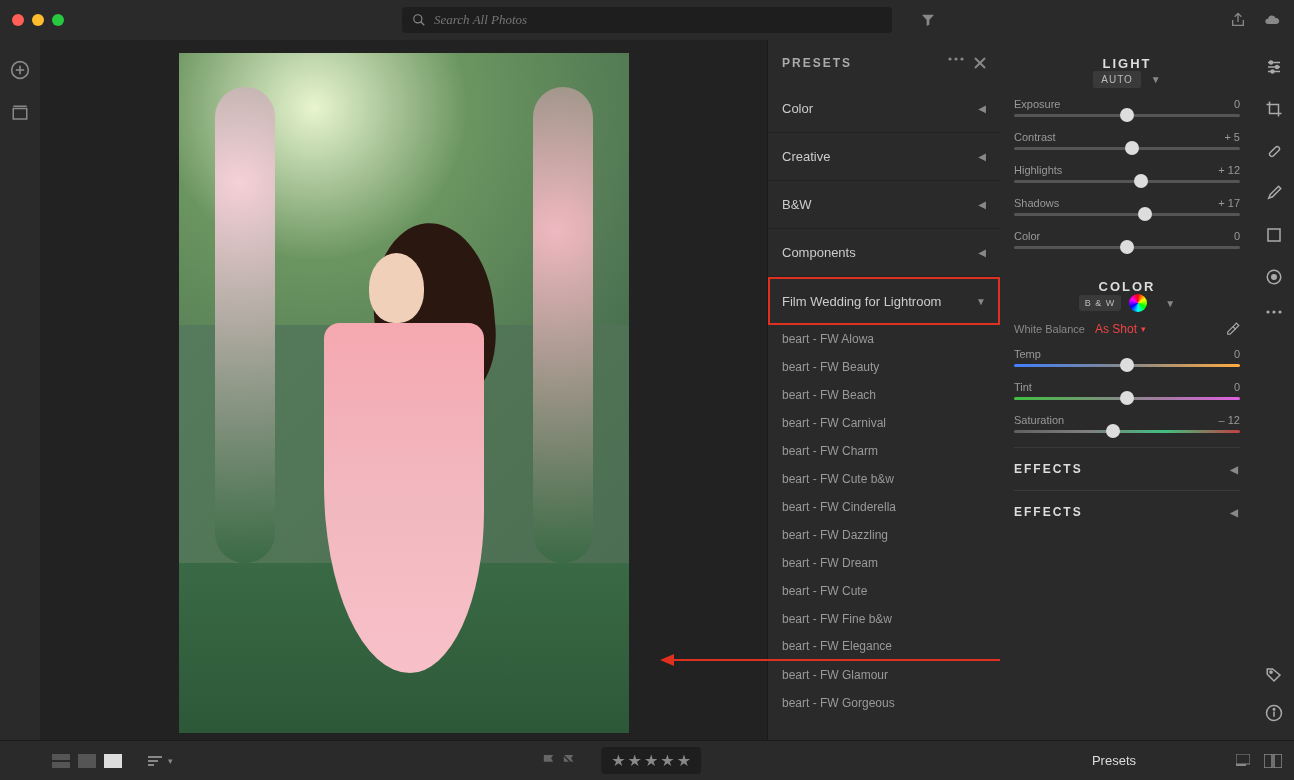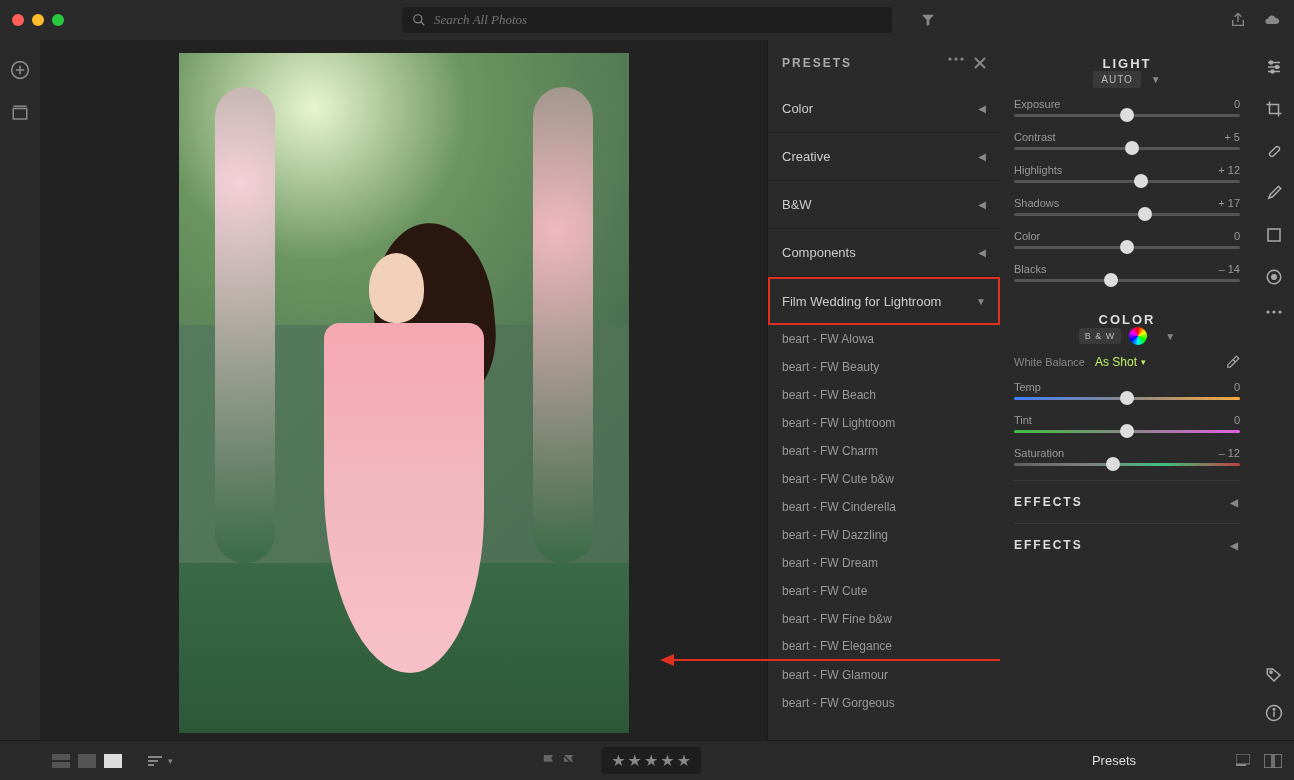--- a/index.html
+++ b/index.html
@@ -64,21 +64,21 @@
 .slider-track.temp { background: linear-gradient(90deg, #4080ff, #888, #ffaa40); }
 .slider-track.tint { background: linear-gradient(90deg, #40c040, #888, #e060e0); }
 .slider-track.vibrance { background: linear-gradient(90deg, #606060, #808080, #40c080, #c04040); }
 .slider-track.saturation { background: linear-gradient(90deg, #606060, #808080, #40c080, #c04040); }
 .slider-thumb { width: 14px; height: 14px; background: #ddd; border-radius: 50%; position: absolute; top: -6px; transform: translateX(-50%); cursor: pointer; }
 .color-section { margin-top: 16px; }
 .color-header-extras { display: flex; align-items: center; gap: 8px; }
 .bw-btn { background: #3a3a3a; color: #bbb; font-size: 9px; padding: 3px 6px; border-radius: 3px; border: none; cursor: pointer; letter-spacing: 1px; }
 .color-wheel { width: 18px; height: 18px; border-radius: 50%; background: conic-gradient(red, yellow, lime, cyan, blue, magenta, red); cursor: pointer; }
 .wb-row { display: flex; align-items: center; gap: 10px; margin-bottom: 12px; font-size: 11px; color: #888; }
-.wb-dropdown { color: #bef264; font-size: 12px; cursor: pointer; display: flex; align-items: center; gap: 4px; text-align: right; }
+.wb-dropdown { color: #ef4444; font-size: 12px; cursor: pointer; display: flex; align-items: center; gap: 4px; text-align: right; }
 .eyedropper { margin-left: auto; color: #aaa; cursor: pointer; }
 .collapsed-section { display: flex; align-items: center; justify-content: space-between; padding: 14px 0; border-top: 1px solid #3a3a3a; color: #ddd; font-size: 12px; letter-spacing: 2px; font-weight: 600; cursor: pointer; }
 
 
 .right-rail { width: 40px; background: #2a2a2a; display: flex; flex-direction: column; align-items: center; padding-top: 18px; gap: 24px; color: #aaa; }
 .right-rail .icon-btn { cursor: pointer; }
 .right-rail-bottom { margin-top: auto; display: flex; flex-direction: column; gap: 20px; padding-bottom: 18px; align-items:center; }
 
 
 .bottombar { height: 40px; background: #2a2a2a; border-top: 1px solid #1a1a1a; display: flex; align-items: center; padding: 0 12px; position: absolute; bottom: 0; left: 0; right: 0; gap: 12px; }
@@ -208,21 +208,21 @@
         <span class="chev">◀</span>
       </div>
       <div class="preset-group highlighted">
         <span>Film Wedding for Lightroom</span>
         <span class="chev">▼</span>
       </div>
       <div id="preset-items-container">
           <div class="preset-item">beart - FW Alowa</div>
           <div class="preset-item">beart - FW Beauty</div>
           <div class="preset-item">beart - FW Beach</div>
-          <div class="preset-item">beart - FW Lightroom</div>
+          <div class="preset-item">beart - FW Carnival</div>
           <div class="preset-item">beart - FW Charm</div>
           <div class="preset-item">beart - FW Cute b&amp;w</div>
           <div class="preset-item">beart - FW Cinderella</div>
           <div class="preset-item">beart - FW Dazzling</div>
           <div class="preset-item">beart - FW Dream</div>
           <div class="preset-item">beart - FW Cute</div>
           <div class="preset-item">beart - FW Fine b&amp;w</div>
           <div class="preset-item underlined">beart - FW Elegance</div>
           <div class="preset-item">beart - FW Glamour</div>
           <div class="preset-item">beart - FW Gorgeous</div>
@@ -275,29 +275,20 @@
       <div class="slider-thumb" style="left:58%"></div>
     </div>
         </div>
         <div class="slider-row">
     <div class="slider-labels">
       <span>Color</span>
       <span>0</span>
     </div>
     <div class="slider-track ">
       <div class="slider-thumb" style="left:50%"></div>
-    </div>
-        </div>
-        <div class="slider-row">
-    <div class="slider-labels">
-      <span>Blacks</span>
-      <span>– 14</span>
-    </div>
-    <div class="slider-track ">
-      <div class="slider-thumb" style="left:43%"></div>
     </div>
         </div>
       </div>
 
     <div class="color-section">
       <div class="panel-section-header">
         <span class="panel-section-title">COLOR</span>
         <div class="color-header-extras">
           <button class="bw-btn">B &amp; W</button>
           <div class="color-wheel"></div>

